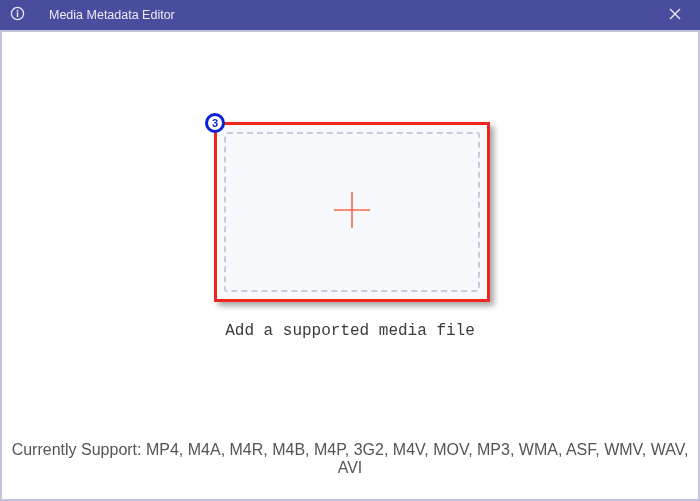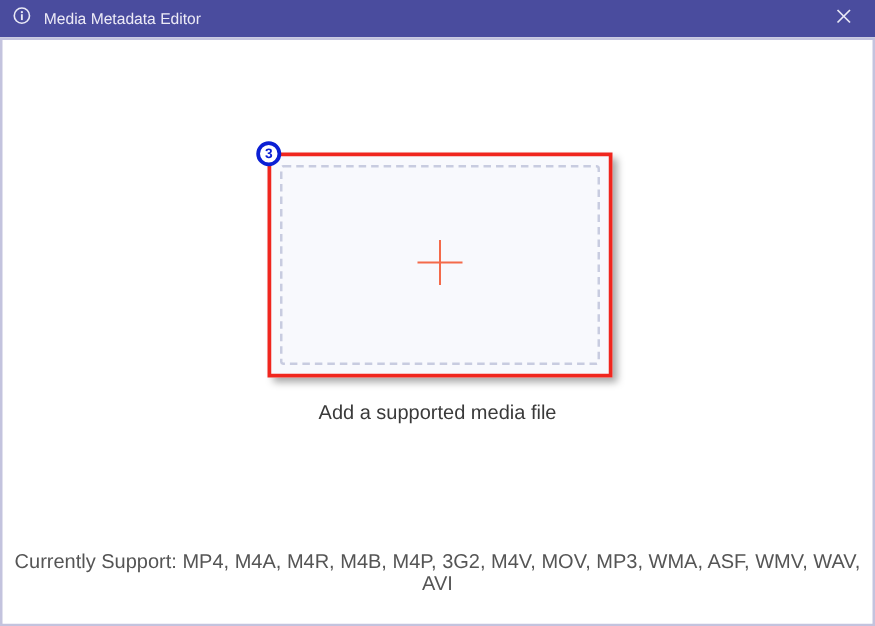--- a/index.html
+++ b/index.html
@@ -19,21 +19,21 @@
     height: 30px;
     background: #4a4c9e;
     display: flex;
     align-items: center;
     padding: 0 10px;
     color: #e8e8f5;
   }
   .titlebar-left {
     display: flex;
     align-items: center;
-    gap: 10px;
+    gap: 24px;
   }
   .title-text {
     font-size: 12.5px;
     color: #eceaf6;
   }
   .titlebar-spacer { flex: 1; }
   .close-btn {
     width: 30px;
     height: 30px;
     display: flex;
@@ -94,20 +94,21 @@
     color: #0b1fd4;
     line-height: 1;
   }
   .instruction {
     position: absolute;
     top: 290px;
     left: 0; right: 0;
     text-align: center;
     font-size: 16px;
     color: #3a3a3a;
+    font-family: Liberation Mono, monospace;
   }
   .footer-line {
     position: absolute;
     left: 0; right: 0;
     bottom: 22px;
     text-align: center;
     font-size: 16px;
     color: #555;
   }
   .footer-label { }

